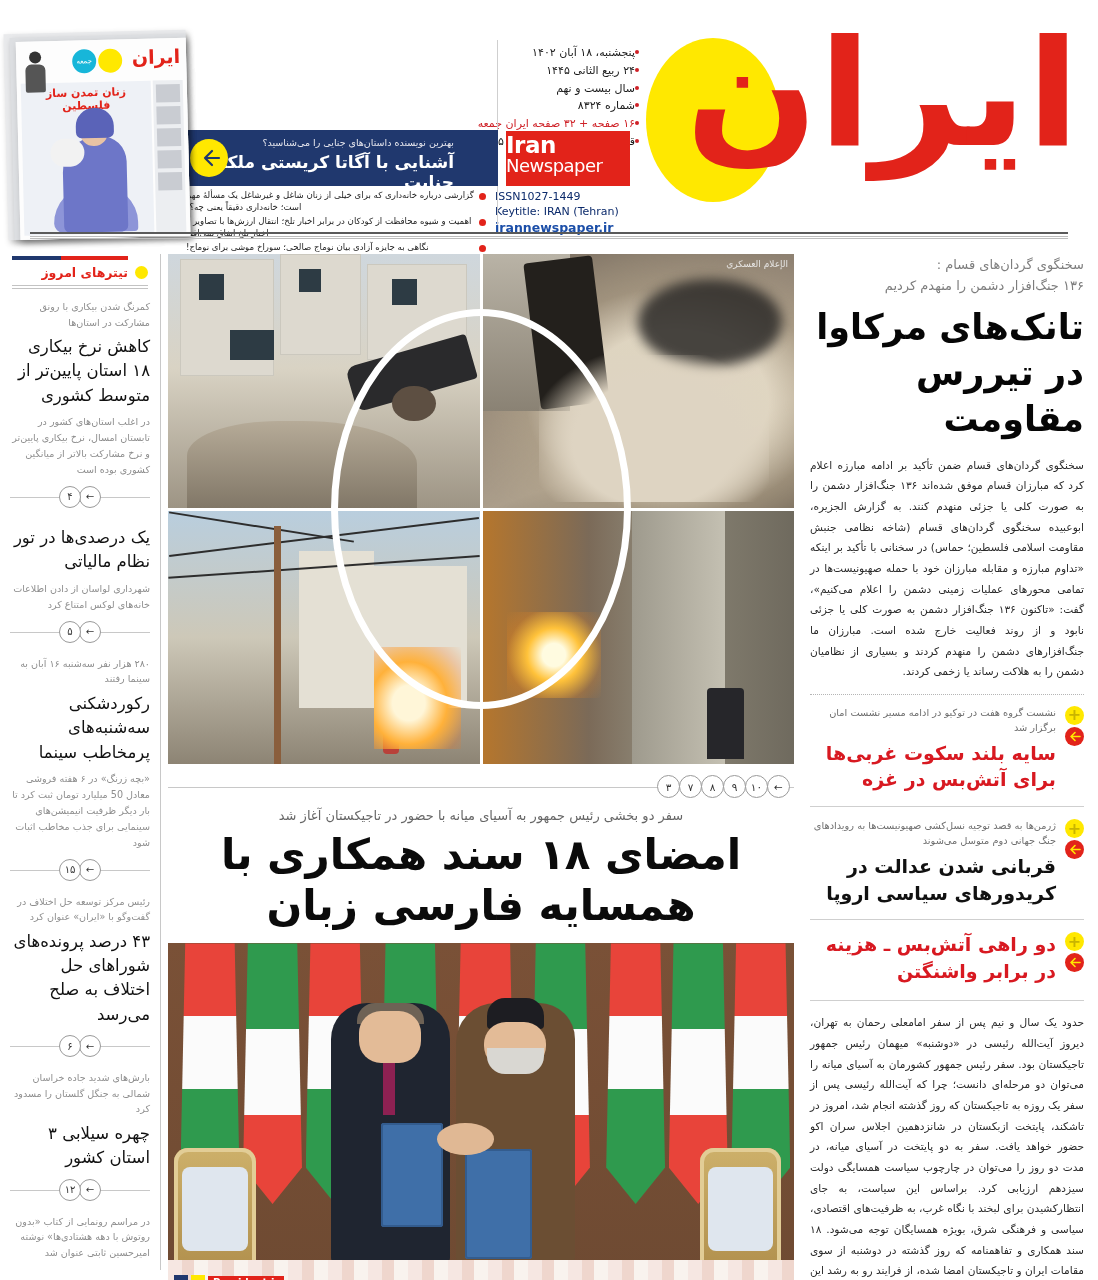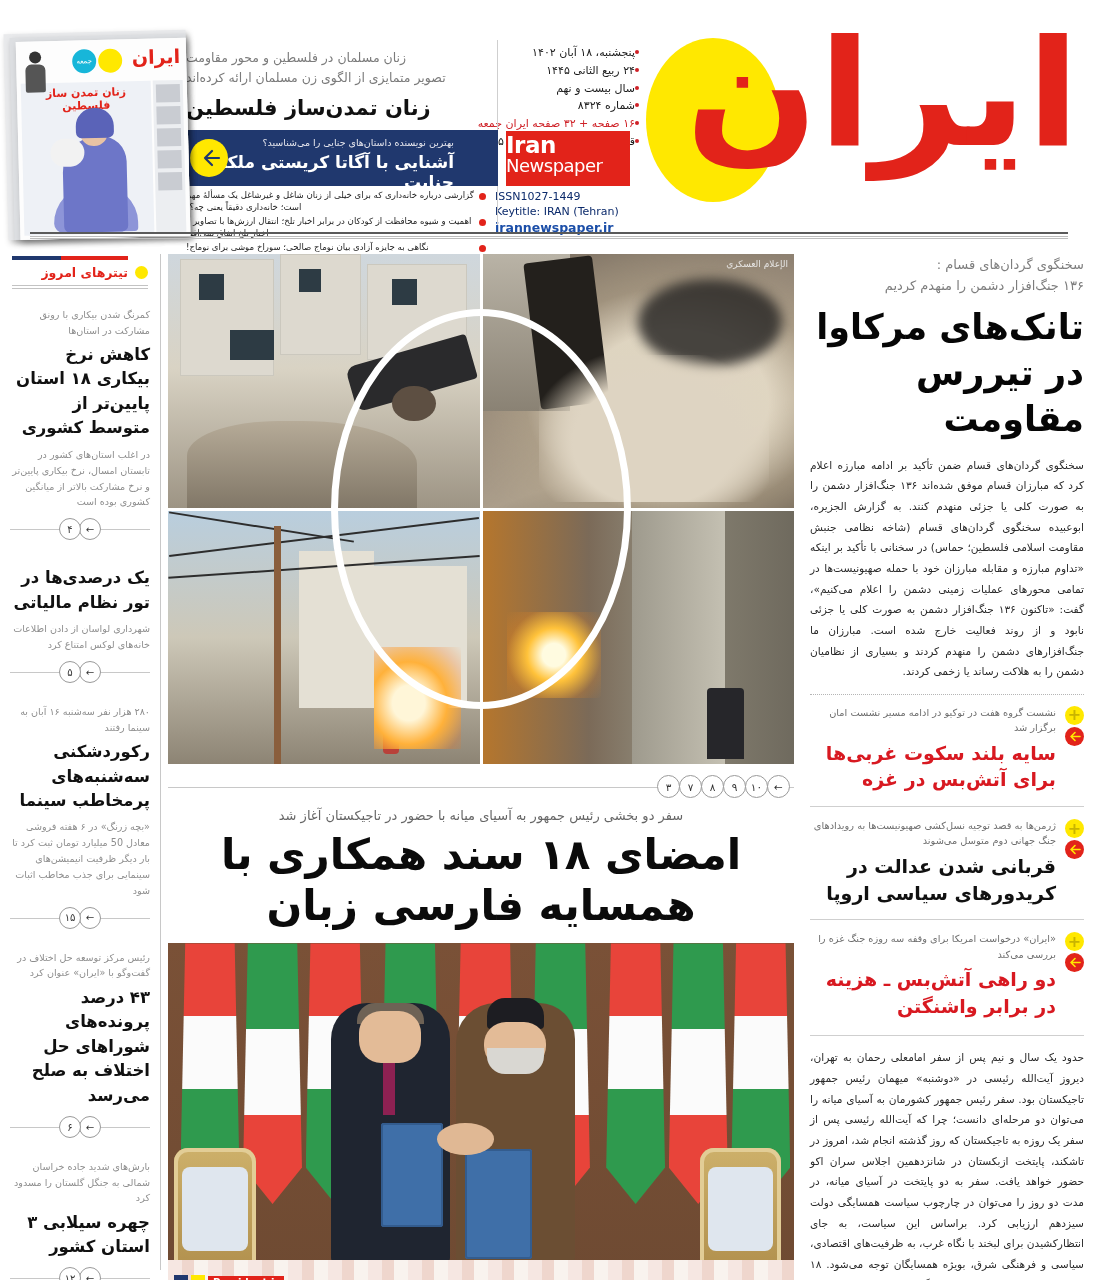--- a/index.html
+++ b/index.html
@@ -110,23 +110,23 @@
   .side-rule { position:absolute; right: 22px; left: 2px; top: 2px; height: 4px; display:flex; }
   .side-rule .r { flex: 1 1 auto; background:#e2231a; }
   .side-rule .b { width: 42%; background:#20386e; }
   .side-head-t {
     position:absolute; right: 22px; top: 11px; font-size: 12.5px; font-weight:800; color:#e2231a;
   }
   .side-head-dot { position:absolute; right: 2px; top: 12px; width:13px; height:13px; border-radius:50%; background:#ffe800;}
   .side-dbl { position:absolute; right:2px; left:2px; top: 31px; height: 4px;}
   .side-dbl i { display:block; height:1px; background:#c3c3c3; margin-bottom:1.5px;}
 
-  .side-item { padding-top: 19px; text-align: right; }
+  .side-item { padding-top: 11px; text-align: right; }
   .si-kicker { font-size: 9.6px; color:#8d8d8d; line-height:1.62; }
-  .si-title { font-size: 16.5px; font-weight:700; color:#111; line-height:1.48; margin-top: 5px; letter-spacing:-0.2px;}
+  .si-title { font-size: 16.5px; font-weight:400; color:#111; line-height:1.48; margin-top: 5px; letter-spacing:-0.2px;}
   .si-desc { font-size: 9.6px; color:#8d8d8d; line-height:1.66; margin-top: 6px; }
 
   .si-sep { position:relative; height: 26px; margin-top: 6px; }
   .si-sep .ln { position:absolute; left:0; right:0; top:13px; height:1px; background:#c8c8c8; }
   .si-sep .pg {
     position:absolute; left: 50%; top: 2px; transform: translateX(-50%);
     display:flex; gap:0;
   }
   .si-sep .circ {
     width:22px; height:22px; border-radius:50%; background:#fff; border:1px solid #9a9a9a;
@@ -263,25 +263,20 @@
     </div>
 
     <div class="issn">
       <div>ISSN1027-1449</div>
       <div>Keytitle: IRAN (Tehran)</div>
       <div class="site">irannewspaper.ir</div>
     </div>
 
     <div class="sep-v"></div>
 
-    <div class="top-promo">
-      <div class="promo-kicker" style="white-space:pre-line">زنان مسلمان در فلسطین و محور مقاومت
-تصویر متمایزی از الگوی زن مسلمان ارائه کرده‌اند</div>
-      <div class="promo-title">زنان تمدن‌ساز فلسطین</div>
-    </div>
 
     <div class="blue-band">
       <div class="bk">بهترین نویسنده داستان‌های جنایی را می‌شناسید؟</div>
       <div class="bt">آشنایی با آگاتا کریستی ملکه جنایت</div>
       <div class="yellow-circle">
         <svg width="24" height="20" viewBox="0 0 24 20" aria-hidden="true">
           <path d="M22 10 L8 10 M8 10 L15 3 M8 10 L15 17" stroke="#20386e" stroke-width="2.2" fill="none" stroke-linecap="round"></path>
         </svg>
       </div>
     </div>
@@ -583,21 +578,20 @@
 
       <div class="news-item">
         <div class="badge-col">
           <div class="badge plus">+</div>
           <div class="badge arrow">
             <svg width="13" height="11" viewBox="0 0 13 11" aria-hidden="true">
               <path d="M12 5.5 L3 5.5 M3 5.5 L7 1.5 M3 5.5 L7 9.5" stroke="#ffe800" stroke-width="1.6" fill="none" stroke-linecap="round"></path>
             </svg>
           </div>
         </div>
-        <div class="ni-kicker">«ایران» درخواست امریکا برای وقفه سه روزه جنگ غزه را بررسی می‌کند</div>
         <div class="ni-title">دو راهی آتش‌بس ـ هزینه در برابر واشنگتن</div>
       </div>
 
       <div class="hr-thin" style="margin-top:16px"></div>
 
       <div class="lead-body" style="margin-top:8px">حدود یک سال و نیم پس از سفر امامعلی رحمان به تهران، دیروز آیت‌الله رئیسی در «دوشنبه» میهمان رئیس جمهور تاجیکستان بود. سفر رئیس جمهور کشورمان به آسیای میانه را می‌توان دو مرحله‌ای دانست؛ چرا که آیت‌الله رئیسی پس از سفر یک روزه به تاجیکستان که روز گذشته انجام شد، امروز در تاشکند، پایتخت ازبکستان در شانزدهمین اجلاس سران اکو حضور خواهد یافت. سفر به دو پایتخت در آسیای میانه، در مدت دو روز را می‌توان در چارچوب سیاست همسایگی دولت سیزدهم ارزیابی کرد. براساس این سیاست، به جای انتظارکشیدن برای لبخند با نگاه غرب، به ظرفیت‌های اقتصادی، سیاسی و فرهنگی شرق، بویژه همسایگان توجه می‌شود. ۱۸ سند همکاری و تفاهمنامه که روز گذشته در دوشنبه از سوی مقامات ایران و تاجیکستان امضا شده، از فرایند رو به رشد این سیاست و مناسبات ایران با همسایگان خبر می‌دهد.</div>
 
     </div>
   </div>
 </div>

